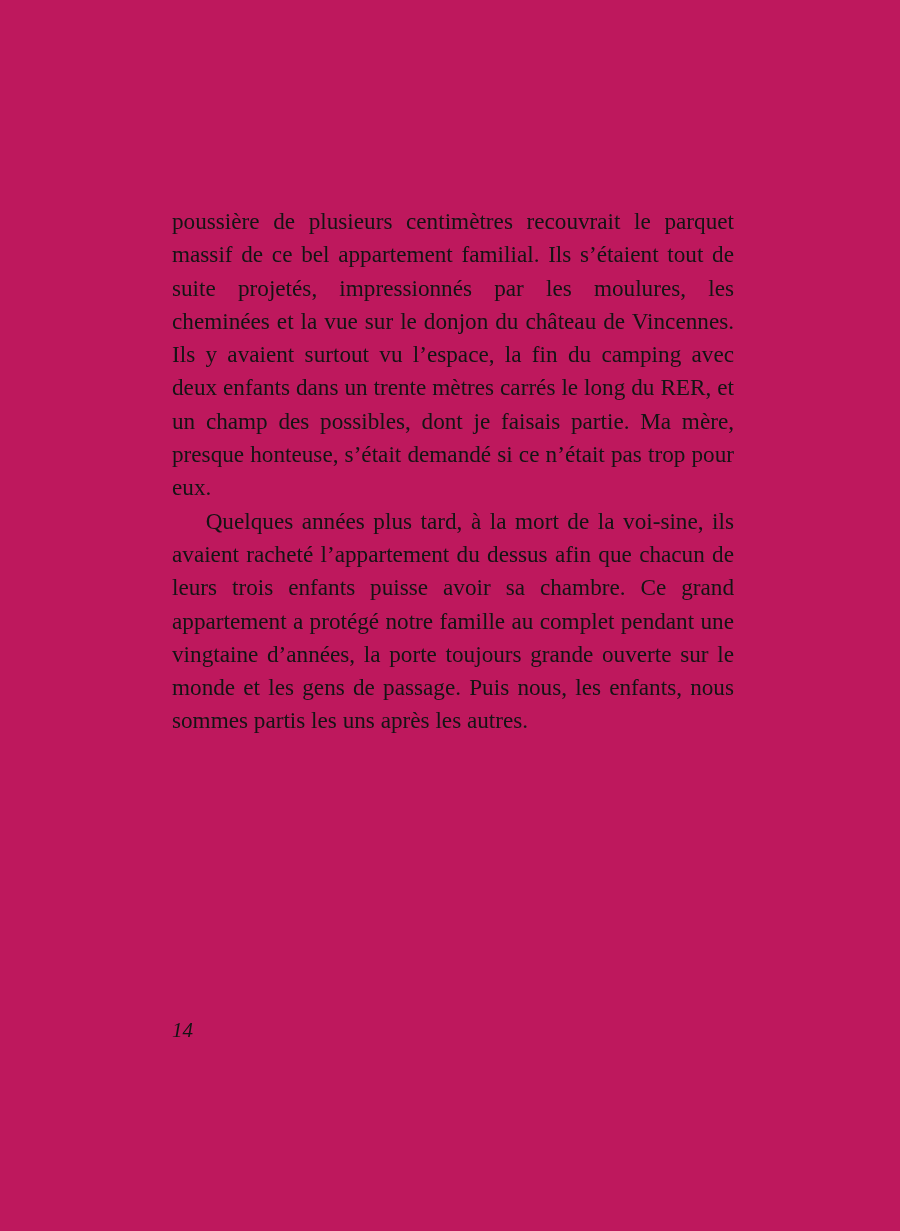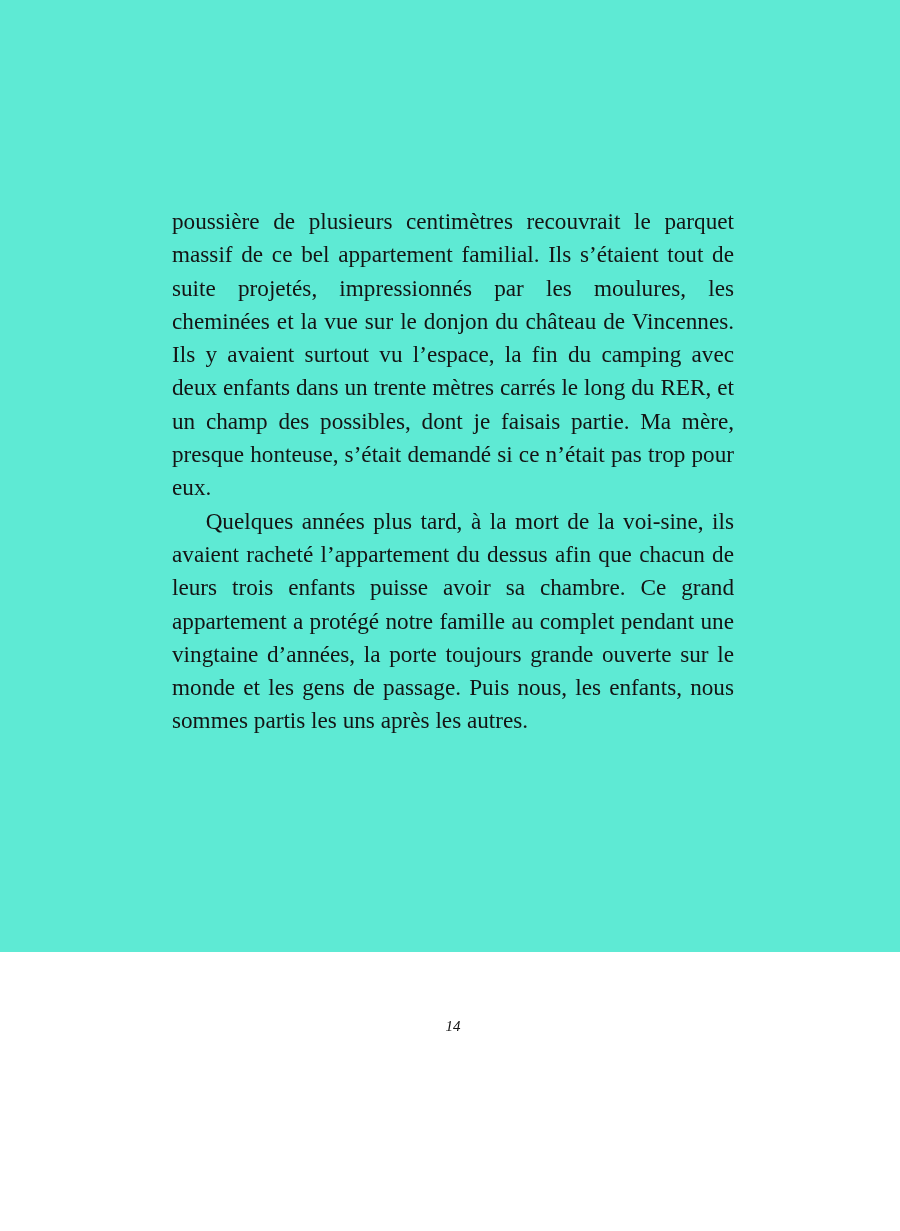--- a/index.html
+++ b/index.html
@@ -13,22 +13,22 @@
     position: relative;
     font-family: "Liberation Serif", serif;
     color: #111111;
     overflow: hidden;
   }
   .page {
     position: absolute;
     top: 0;
     left: 0;
     width: 900px;
-    height: 952px;
-    background: #5eead4;
+    height: 1231px;
+    background: #be185d;
   }
   .text-block {
     position: absolute;
     left: 172px;
     top: 205px;
     width: 562px;
     font-size: 23.2px;
     line-height: 33.3px;
     text-align: justify;
     text-justify: inter-word;
@@ -41,22 +41,22 @@
     text-align-last: left;
   }
   .para.indented {
     text-indent: 1.45em;
   }
   .page-number {
     position: absolute;
     left: 172px;
     top: 1018px;
     width: 562px;
-    text-align: center;
-    font-size: 15px;
+    text-align: left;
+    font-size: 21px;
     font-style: italic;
     color: #141414;
   }
 </style>
 </head>
 <body>
 
 <div class="page">
 
   <div class="text-block">

